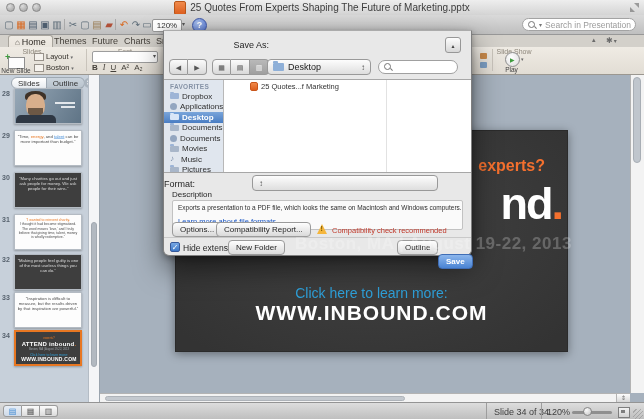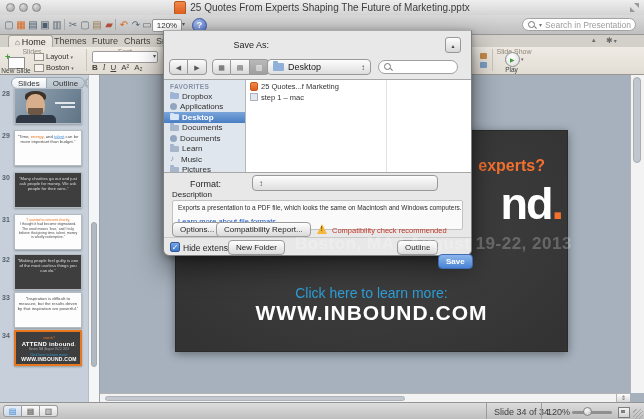--- a/index.html
+++ b/index.html
@@ -128,21 +128,21 @@
   .segc.first{border-left:1px solid #999;border-radius:4px 0 0 4px;}
   .segc.last{border-radius:0 4px 4px 0;}
   .segc.on{background:linear-gradient(#b9b9b9,#9f9f9f);color:#fff;}
   .locdd{position:absolute;left:103px;top:28px;width:104px;height:16px;border:1px solid #999;border-radius:4px;background:linear-gradient(#fdfdfd,#dedede);display:flex;align-items:center;gap:4px;padding:0 5px;box-sizing:border-box;}
   .fldico{width:11px;height:8px;background:#8fb0d8;border-radius:1px;position:relative;flex:none;}
   .fldico:before{content:"";position:absolute;left:0;top:-2px;width:5px;height:2px;background:#8fb0d8;border-radius:1px 1px 0 0;}
   .locdd span.t{font-size:9px;color:#1c1c1c;flex:1;}
   .udarr{font-size:8px;color:#555;}
   .dsearch{position:absolute;left:214px;top:29px;width:80px;height:14px;background:#fff;border:1px solid #a0a0a0;border-radius:8px;display:flex;align-items:center;padding:0 5px;box-sizing:border-box;}
   .browser{position:absolute;left:0;top:48px;right:0;height:94px;background:#fff;border-top:1px solid #a7a7a7;border-bottom:1px solid #a7a7a7;box-sizing:border-box;}
-  .favs{position:absolute;left:0;top:0;width:82px;height:100%;background:#e0e6ee;border-right:1px solid #b8b8b8;box-sizing:border-box;overflow:hidden;}
+  .favs{position:absolute;left:0;top:0;width:60px;height:100%;background:#e0e6ee;border-right:1px solid #b8b8b8;box-sizing:border-box;overflow:hidden;}
   .favhdr{font-size:6.5px;font-weight:bold;color:#8592a6;letter-spacing:.3px;padding:3px 0 1px 6px;}
   .fav{height:10.5px;display:flex;align-items:center;gap:3px;padding-left:6px;font-size:8px;color:#2e2e2e;white-space:nowrap;}
   .fav.sel{background:linear-gradient(#7aa5da,#497dc3);color:#fff;font-weight:bold;}
   .ficon{width:9px;height:6px;background:#9db4d6;border-radius:1px;position:relative;flex:none;}
   .ficon:before{content:"";position:absolute;left:0;top:-1.5px;width:4px;height:1.5px;background:#9db4d6;border-radius:1px 1px 0 0;}
   .ficon.plain{background:#a8b6c9;}
   .ficon.circ{border-radius:50%;width:7px;height:7px;background:#93a6c0;}
   .ficon.circ:before{display:none;}
   .ficon.note{background:none;color:#7e91ab;font-size:8px;line-height:7px;width:8px;height:8px;}
   .ficon.note:before{display:none;}
@@ -391,45 +391,41 @@
         <div class="fav">
             <span class="ficon plain"></span>
             <span>Documents</span>
           </div>
         <div class="fav">
             <span class="ficon circ"></span>
             <span>Documents</span>
           </div>
         <div class="fav">
             <span class="ficon plain"></span>
-            <span>Learn</span>
+            <span>Movies</span>
           </div>
         <div class="fav">
             <span class="ficon note">♪</span>
             <span>Music</span>
           </div>
         <div class="fav">
             <span class="ficon plain"></span>
             <span>Pictures</span>
           </div>
       </div>
       <div class="flist">
         <div class="file firstf">
             <span class="pico"></span>
             <span>25 Quotes...f Marketing</span>
           </div>
-        <div class="file">
-            <span class="iico"></span>
-            <span>step 1 – mac</span>
-          </div>
         <span class="coldiv"></span>
       </div>
     </div>
 
-    <span class="dlabel" style="left:0;top:148px;width:83px;text-align:center">Format:</span>
+    <span class="dlabel" style="left:0;top:148px;width:83px;text-align:left">Format:</span>
     <div class="fmtdd">
       <span class="udarr">↕</span>
     </div>
 
     <span class="dlabel" style="left:8px;top:159px;font-size:8px">Description</span>
     <div class="descbox">
       <span class="desctext">Exports a presentation to a PDF file, which looks the same on Macintosh and Windows computers.</span>
       <span class="desclink">Learn more about file formats</span>
     </div>
 

